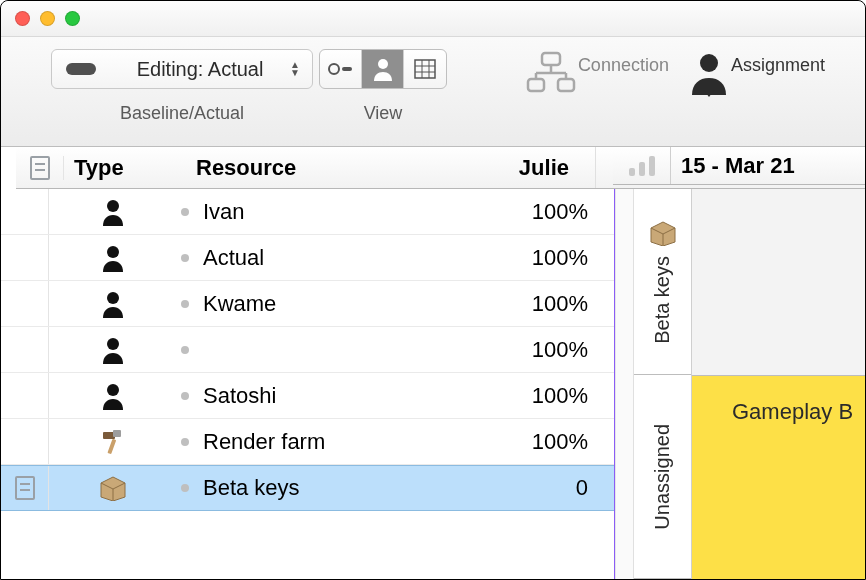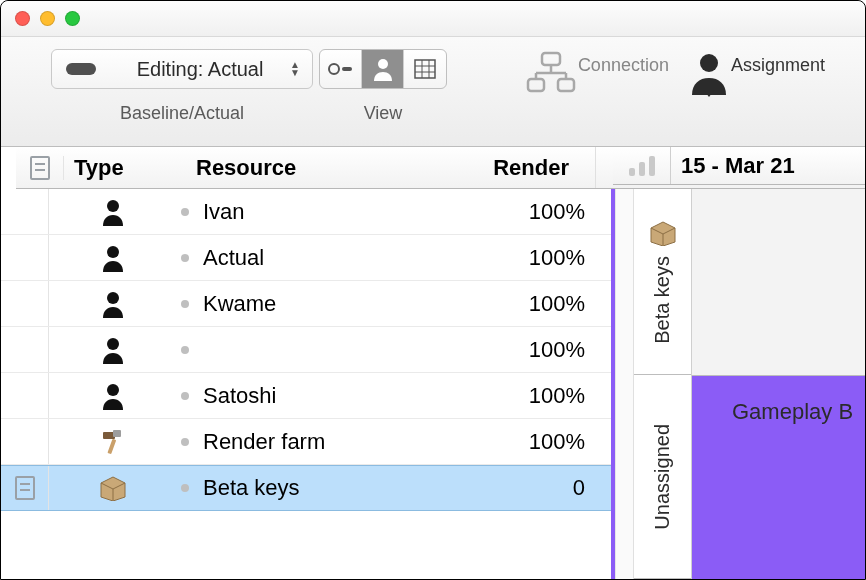--- a/index.html
+++ b/index.html
@@ -94,21 +94,21 @@
     font-size: 22px;
     margin-left: 15px;
   }
   .col-gutter { width: 48px; display:flex; align-items:center; justify-content:center; border-right: 1px solid #e4e4e4;}
   .col-type { width: 118px; padding-left: 10px; }
   .col-resource { flex: 1; padding-left: 14px; }
   .col-units { width: 110px; text-align: right; padding-right: 26px; }
 
   
   .body { display:flex; height: calc(580px - 36px - 110px - 42px); }
-  .left { width: 614px; border-right: 4px solid #8b5cf6; overflow:hidden; }
+  .left { width: 614px; border-right: 1px solid #8b5cf6; overflow:hidden; }
   .right { flex:1; border-left: 1px solid #e0e0e0; position:relative; }
 
   .row {
     height: 46px;
     display:flex;
     align-items:center;
     border-bottom: 1px solid #eaeaea;
     font-size: 22px;
   }
   .row.selected { background:#bcdffb; border-top:1px solid #8bbbe0; border-bottom:1px solid #8bbbe0; }
@@ -127,21 +127,21 @@
     position:absolute; top:-42px; left:0; right:0;
   }
   .right-header .icon-cell {
     width:58px; height:100%; border-right:1px solid #cfcfcf;
     display:flex; align-items:center; justify-content:center;
   }
   .right-header .date { padding-left:10px; font-size:22px; font-weight:600; }
 
   .right-body { position:relative; height:100%; display:flex; }
   .right-gutter { width:58px; border-right:1px solid #cfcfcf; height:100%; }
-  .right-canvas { flex:1; position:relative; background:#8b5cf6; }
+  .right-canvas { flex:1; position:relative; background:#fde047; }
   .vlabel {
     writing-mode: vertical-rl;
     transform: rotate(180deg);
     font-size:20px;
     color:#2b2b2b;
     white-space:nowrap;
   }
   .right-row { border-bottom:1px solid #bdbdbd; display:flex; align-items:center; justify-content:center; }
   .right-row.a { height: 186px; }
   .right-row.b { height: 204px; }
@@ -235,21 +235,21 @@
 
 </div>
 
 <div style="position:relative;">
 <div class="colheader">
   <div class="col-gutter">
     <span class="ico-note"></span>
   </div>
   <div class="col-type">Type</div>
   <div class="col-resource">Resource</div>
-  <div class="col-units">Render</div>
+  <div class="col-units">Julie</div>
   <div style="width:18px;border-left:1px solid #e0e0e0;height:100%"></div>
   <div style="width:252px;height:100%;position:relative;">
     <div class="right-header" style="top:0;">
       <div class="icon-cell bars">
         <svg width="30" height="24" viewBox="0 0 30 24">
           <rect x="2" y="14" width="6" height="8" rx="2" fill="#c9c9c9"></rect>
           <rect x="12" y="8" width="6" height="14" rx="2" fill="#c9c9c9"></rect>
           <rect x="22" y="2" width="6" height="20" rx="2" fill="#c9c9c9"></rect>
         </svg>
       </div>

